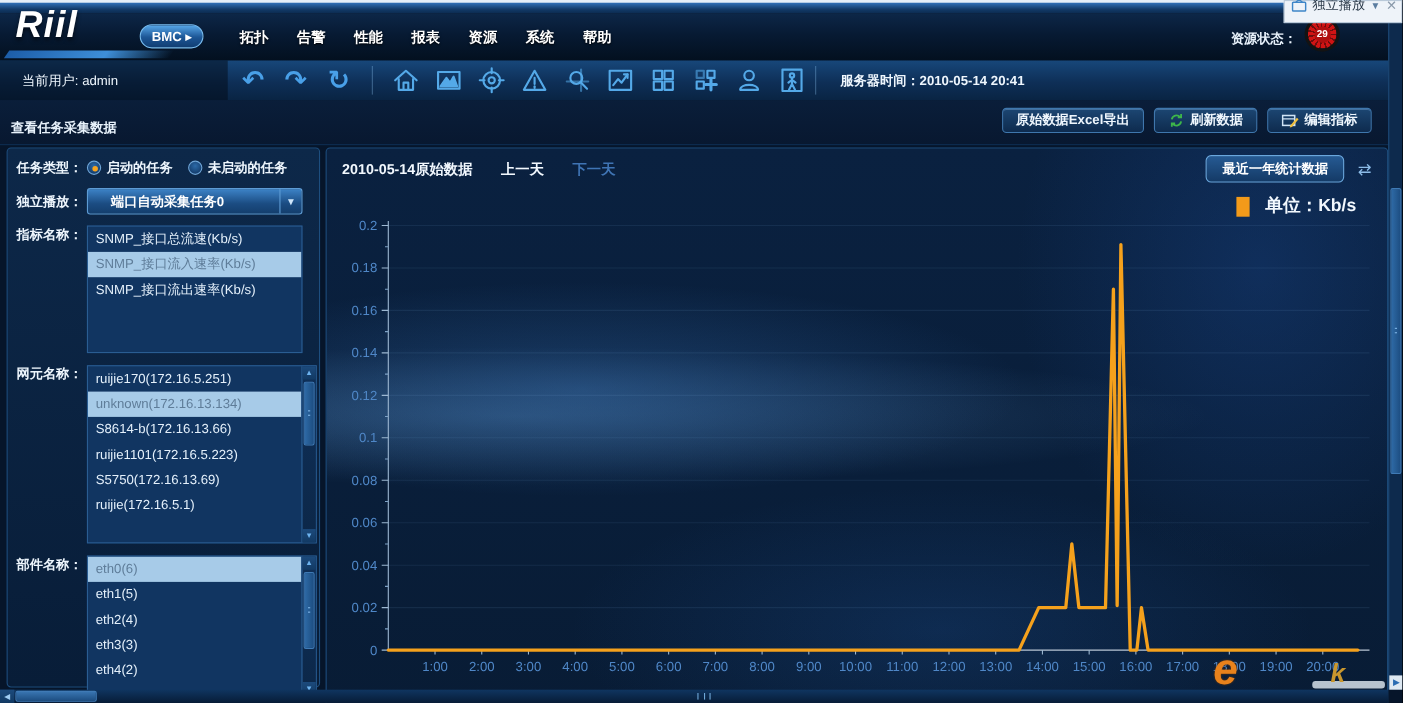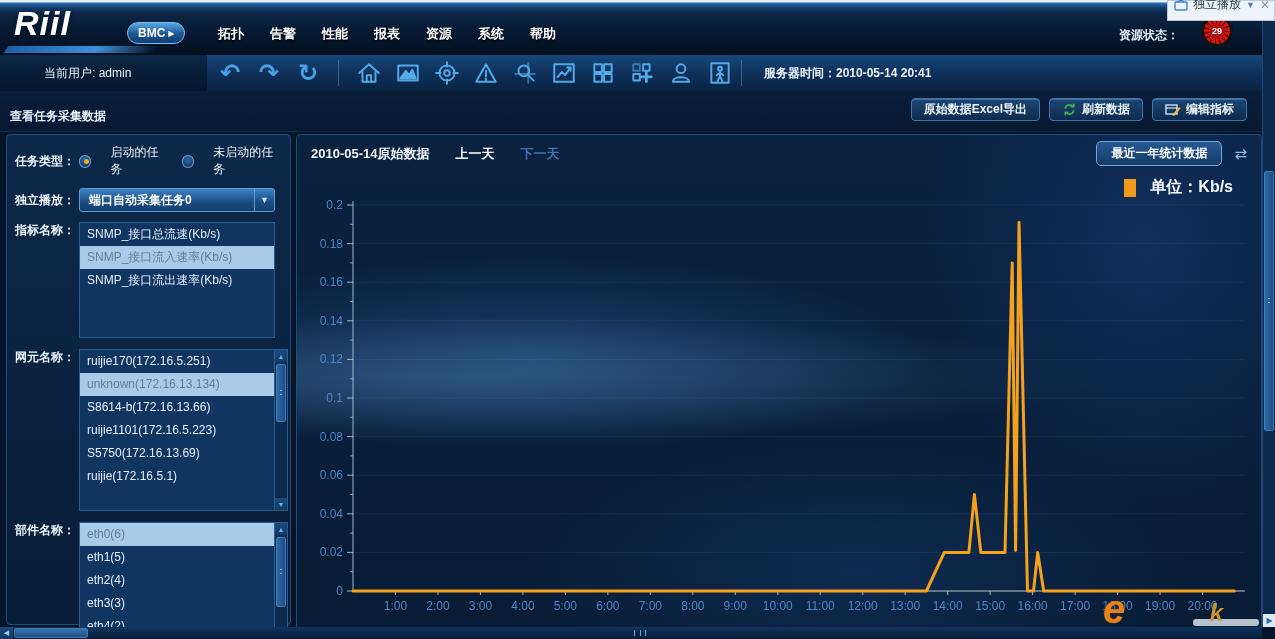--- a/index.html
+++ b/index.html
@@ -20,31 +20,31 @@
   .logo{position:absolute;left:14px;top:-8px;font-size:34px;font-style:italic;font-weight:bold;
     color:#fff;letter-spacing:1px;text-shadow:0 2px 4px rgba(0,0,0,.6);}
   .logo-swoosh{position:absolute;left:6px;top:34px;width:150px;height:7px;transform:skewX(-35deg);
     background:linear-gradient(90deg,#1c5da8,#3e8fd8 60%,transparent);}
   .bmc-tab{position:absolute;left:127px;top:10px;height:22px;padding:0 10px;border-radius:11px;
     background:linear-gradient(180deg,#57a7e8,#1c5595 55%,#113e72);border:1px solid #79bdf0;
     color:#fff;font-weight:bold;font-size:12px;display:flex;align-items:center;gap:3px;cursor:pointer;}
   .menu{position:absolute;left:218px;top:13px;display:flex;gap:26px;}
   .menu-item{color:#fff;font-weight:bold;font-size:13px;cursor:pointer;text-shadow:0 1px 2px #000;}
   .res-status{position:absolute;right:96px;top:15px;font-size:12px;font-weight:bold;color:#e8f2fb;}
-  .gauge{position:absolute;right:42px;top:3px;width:32px;height:32px;border-radius:50%;
+  .gauge{position:absolute;right:57px;top:3px;width:32px;height:32px;border-radius:50%;
     background:repeating-conic-gradient(#d01414 0 16deg,#6e0d0d 16deg 24deg);
     border:3px solid #131313;display:flex;align-items:center;justify-content:center;cursor:pointer;}
   .gauge span{background:#b01010;border-radius:50%;min-width:15px;height:15px;font-size:9px;font-weight:bold;
     color:#fff;display:flex;align-items:center;justify-content:center;}
 
   
   .toolbar{position:absolute;left:0;top:55px;width:100%;height:36px;
     background:linear-gradient(180deg,#17477a 0,#0e2f57 55%,#092443 100%);display:flex;align-items:center;}
   .user-zone{width:207px;height:100%;background:rgba(2,10,22,.5);display:flex;align-items:center;
-    padding-left:44px;font-size:12px;color:#eef6fd;flex:none;}
+    padding-left:20px;font-size:12px;color:#eef6fd;flex:none;}
   .tb-icons{display:flex;align-items:center;gap:9px;padding-left:8px;}
   .tb-ic{width:30px;height:28px;display:flex;align-items:center;justify-content:center;cursor:pointer;}
   .tb-ic svg{display:block;}
   .tb-txt{font-size:24px;line-height:24px;color:#49a0e8;font-weight:bold;font-family:"DejaVu Sans",sans-serif;}
   .tb-sep{width:1px;height:26px;background:rgba(150,200,245,.35);margin:0 6px;flex:none;}
   .server-time{font-size:12px;color:#eef6fd;font-weight:bold;padding-left:16px;}
 
   
   .page-head{position:absolute;left:0;top:91px;width:100%;height:41px;
     background:linear-gradient(180deg,#0a1e3a 0,#081830 100%);border-bottom:1px solid #0e2d52;}
@@ -53,27 +53,27 @@
   .btn{height:23px;padding:0 12px;border-radius:4px;border:1px solid #3f77ad;color:#eef6fd;font-size:12px;
     font-weight:bold;background:linear-gradient(180deg,#1c4672 0,#0e2b4e 100%);display:flex;align-items:center;
     gap:5px;cursor:pointer;box-shadow:inset 0 1px 0 rgba(140,190,240,.35);}
 
   
   .sidebar{position:absolute;left:6px;top:134px;width:285px;height:491px;border:1px solid #1d4e7f;border-radius:4px;
     background:linear-gradient(180deg,#0d2849 0,#081d38 100%);padding:9px 8px;}
   .form-row{display:flex;margin-bottom:10px;align-items:center;}
   .form-label{width:64px;font-size:12px;font-weight:bold;color:#eef6fd;flex:none;}
   .radio-group{display:flex;align-items:center;gap:14px;font-size:12px;color:#eef6fd;}
-  .radio{display:flex;align-items:center;gap:19px;cursor:pointer;font-weight:normal;}
+  .radio{display:flex;align-items:center;gap:5px;cursor:pointer;font-weight:bold;}
   .rdot{width:13px;height:13px;border-radius:50%;border:1px solid #6fa6d8;
     background:radial-gradient(circle at 50% 35%,#2c6aa8,#0d2f5a);position:relative;}
   .radio.sel .rdot::after{content:"";position:absolute;left:3.5px;top:3.5px;width:5px;height:5px;border-radius:50%;background:#f7a41f;}
   .dropdown{width:196px;height:24px;border-radius:3px;border:1px solid #5d9bd4;display:flex;align-items:center;
     background:linear-gradient(180deg,#3c82c6 0,#1b4c82 60%,#143e6d 100%);cursor:pointer;}
-  .dropdown .dd-text{flex:1;font-size:12px;font-weight:bold;color:#fff;padding-left:9px;}
+  .dropdown .dd-text{flex:1;font-size:12px;font-weight:bold;color:#fff;padding-left:21px;}
   .dd-btn{width:20px;height:100%;border-left:1px solid #5d9bd4;color:#cfe6fa;font-size:9px;display:flex;
     align-items:center;justify-content:center;}
   .list-row{display:flex;margin-bottom:11px;align-items:flex-start;}
   .listwrap{display:flex;border:1px solid #2a5d92;background:#113561;}
   .listbox{width:194px;overflow:hidden;}
   .li{height:23px;line-height:23px;font-size:12px;color:#e4f0fb;padding-left:7px;white-space:nowrap;cursor:pointer;}
   .li.sel{background:#a7cbe8;color:#5f7d99;}
   .lb-scroll{width:13px;background:linear-gradient(180deg,#0f3059,#0c2748);border-left:1px solid #2a5d92;
     display:flex;flex-direction:column;}
   .sc-btn{height:12px;font-size:7px;color:#6db3ef;display:flex;align-items:center;justify-content:center;

